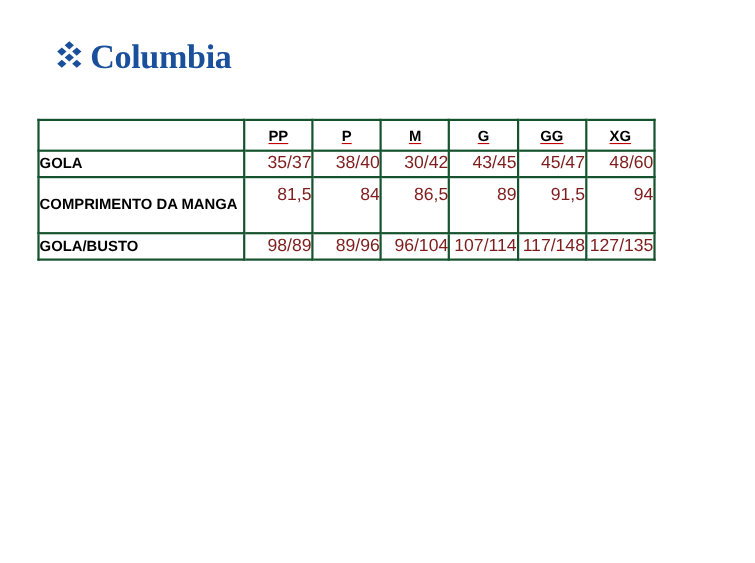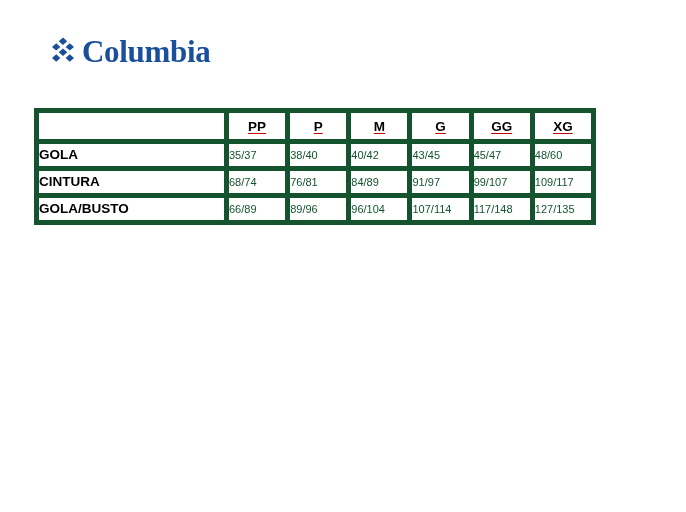--- a/index.html
+++ b/index.html
@@ -48,21 +48,21 @@
   .size-table {
     position: absolute;
     left: 34px;
     top: 108px;
     width: 562px;
     border-collapse: collapse;
     table-layout: fixed;
   }
   .size-table td,
   .size-table th {
-    border: 5px solid #14532d;
+    border: 2px solid #14532d;
     padding: 0;
     vertical-align: middle;
   }
   .corner-cell {
     width: 185px;
     height: 26px;
   }
   .col-head {
     height: 26px;
     text-align: center;
@@ -78,24 +78,24 @@
   }
   .row-head {
     text-align: left;
     font-size: 13.5px;
     font-weight: 700;
     color: #000000;
     padding: 5px 0 5px 8px;
     line-height: 1.25;
   }
   .data-cell {
-    text-align: left;
-    font-size: 11px;
+    text-align: right;
+    font-size: 16px;
     font-weight: 400;
-    color: #14532d;
+    color: #7f1d1d;
     padding: 5px 2px;
   }
   .row-tall .row-head,
   .row-tall .data-cell {
     height: 42px;
   }
   .data-cell.top-align {
     vertical-align: top;
     padding-top: 7px;
   }
@@ -135,37 +135,37 @@
         <th class="col-head underlined"><span>G</span></th>
         <th class="col-head underlined"><span>GG</span></th>
         <th class="col-head underlined"><span>XG</span></th>
       </tr>
     </thead>
     <tbody>
       <tr class="row-normal">
         <td class="row-head">GOLA</td>
         <td class="data-cell">35/37</td>
         <td class="data-cell">38/40</td>
-        <td class="data-cell">40/42</td>
+        <td class="data-cell">30/42</td>
         <td class="data-cell">43/45</td>
         <td class="data-cell">45/47</td>
         <td class="data-cell">48/60</td>
       </tr>
-      <tr class="row-normal">
-        <td class="row-head">CINTURA</td>
-        <td class="data-cell">68/74</td>
-        <td class="data-cell">76/81</td>
-        <td class="data-cell">84/89</td>
-        <td class="data-cell">91/97</td>
-        <td class="data-cell">99/107</td>
-        <td class="data-cell">109/117</td>
+      <tr class="row-tall">
+        <td class="row-head">COMPRIMENTO DA MANGA</td>
+        <td class="data-cell top-align">81,5</td>
+        <td class="data-cell top-align">84</td>
+        <td class="data-cell top-align">86,5</td>
+        <td class="data-cell top-align">89</td>
+        <td class="data-cell top-align">91,5</td>
+        <td class="data-cell top-align">94</td>
       </tr>
       <tr class="row-normal">
         <td class="row-head">GOLA/BUSTO</td>
-        <td class="data-cell">66/89</td>
+        <td class="data-cell">98/89</td>
         <td class="data-cell">89/96</td>
         <td class="data-cell">96/104</td>
         <td class="data-cell">107/114</td>
         <td class="data-cell">117/148</td>
         <td class="data-cell">127/135</td>
       </tr>
     </tbody>
   </table>
 
 </div>

